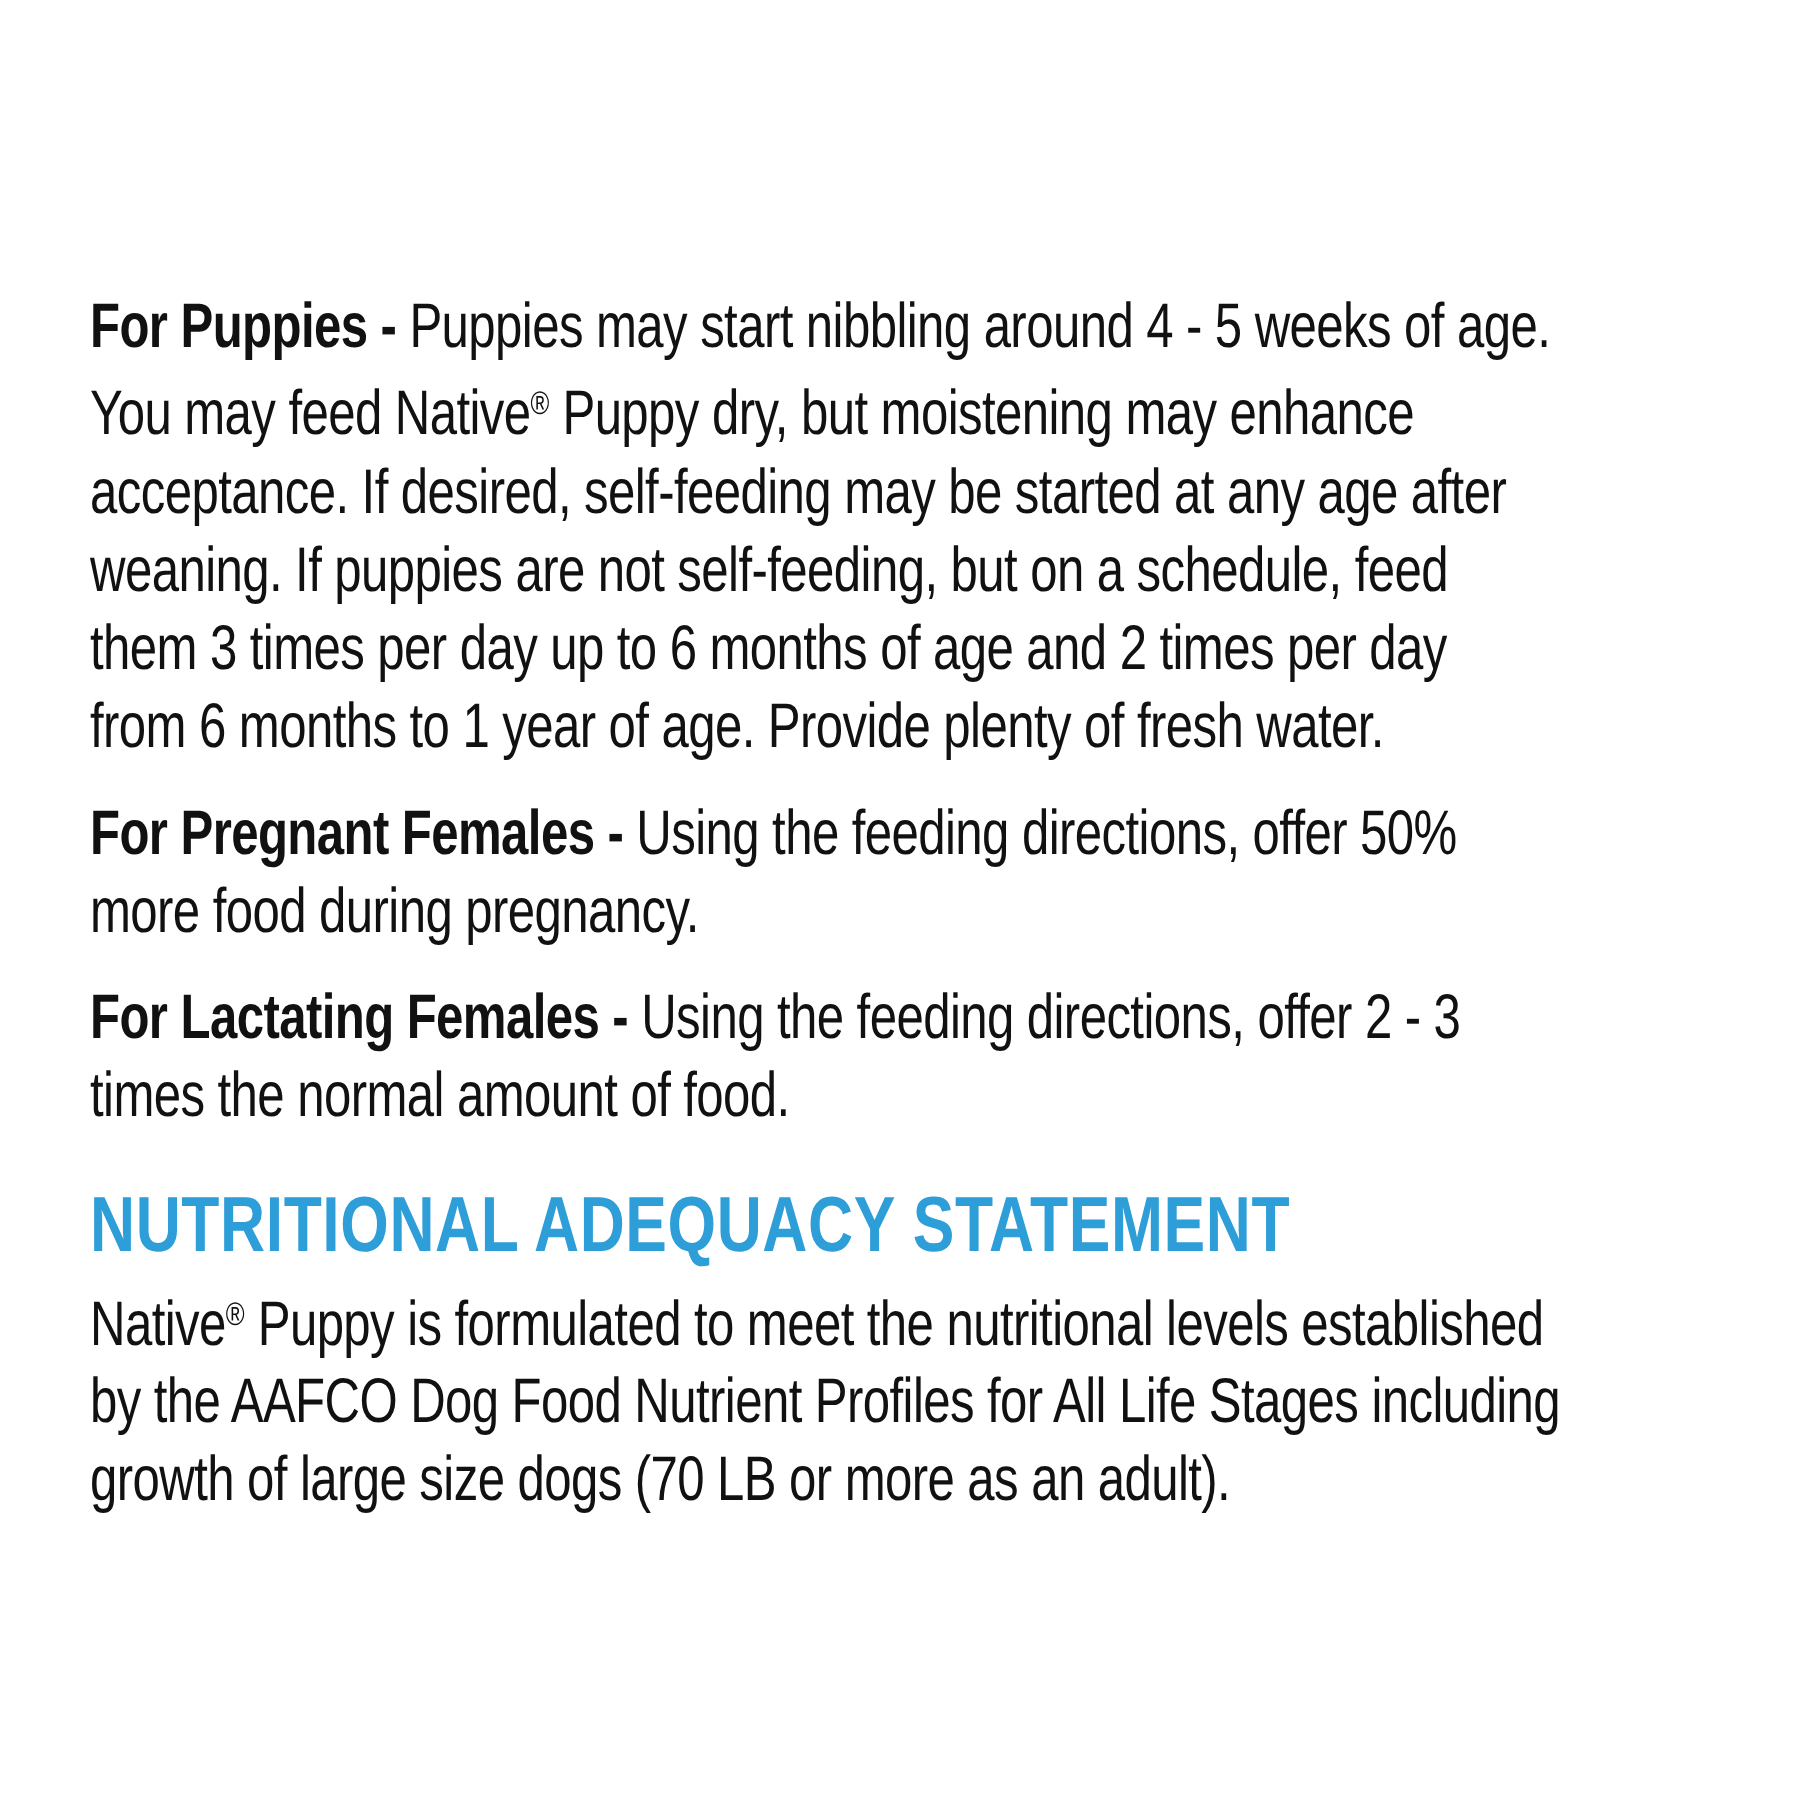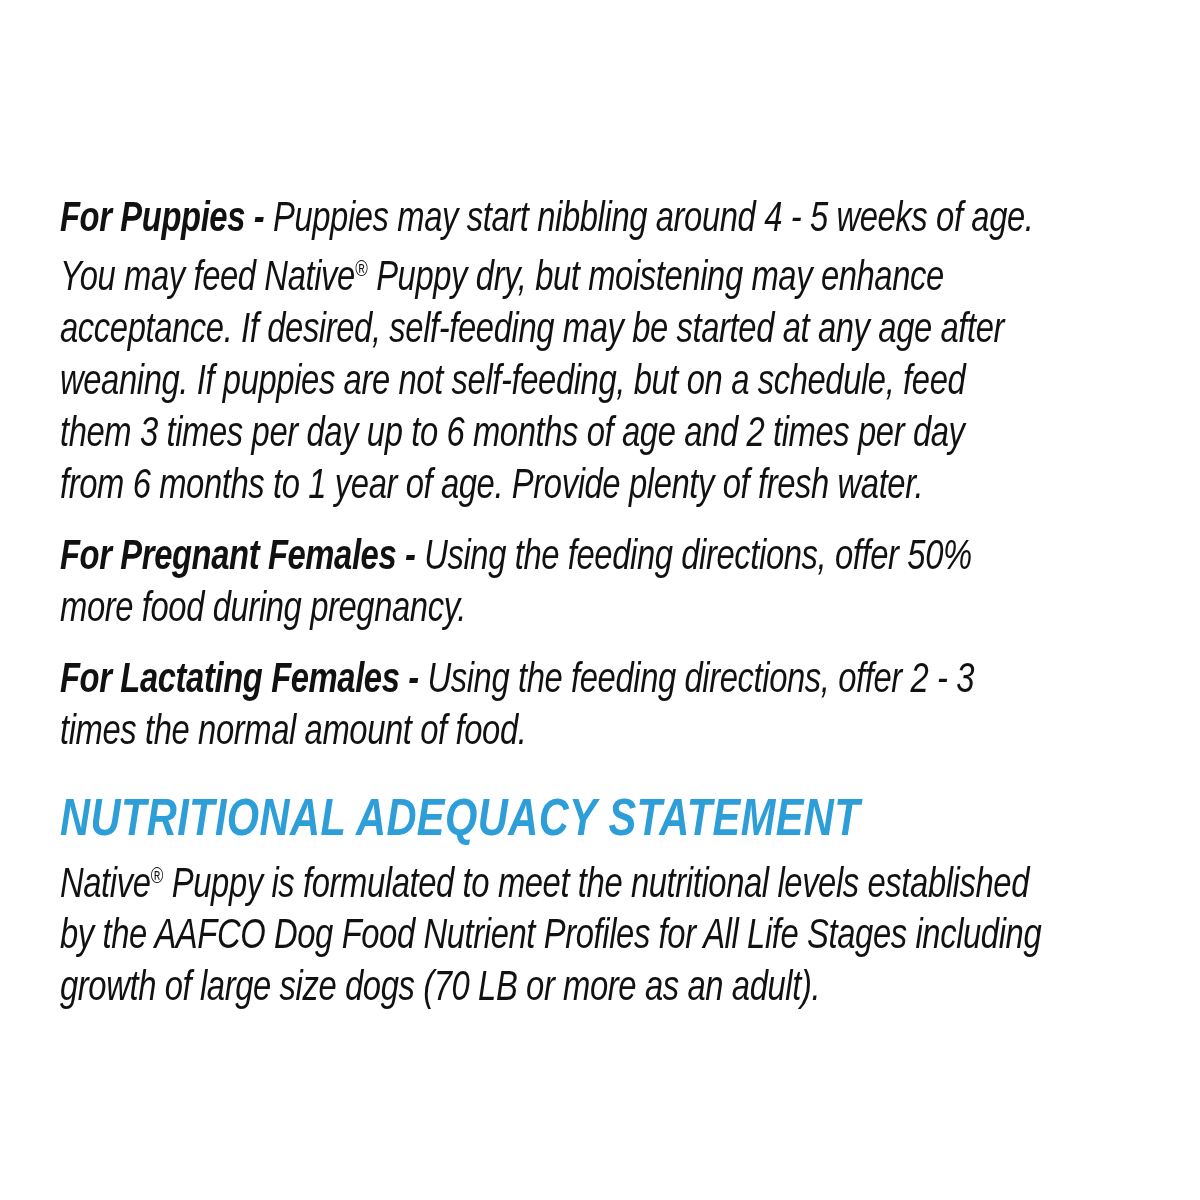--- a/index.html
+++ b/index.html
@@ -8,21 +8,20 @@
     background: #ffffff;
   }
   .page {
     position: relative;
     width: 1200px;
     height: 1200px;
     background: #ffffff;
     overflow: hidden;
     font-family: "Liberation Sans", sans-serif;
     color: #111111;
-    font-style: italic;
   }
   .content {
     position: absolute;
     left: 60px;
     top: 191px;
     width: 1140px;
   }
   .para {
     font-size: 42px;
     line-height: 52px;

